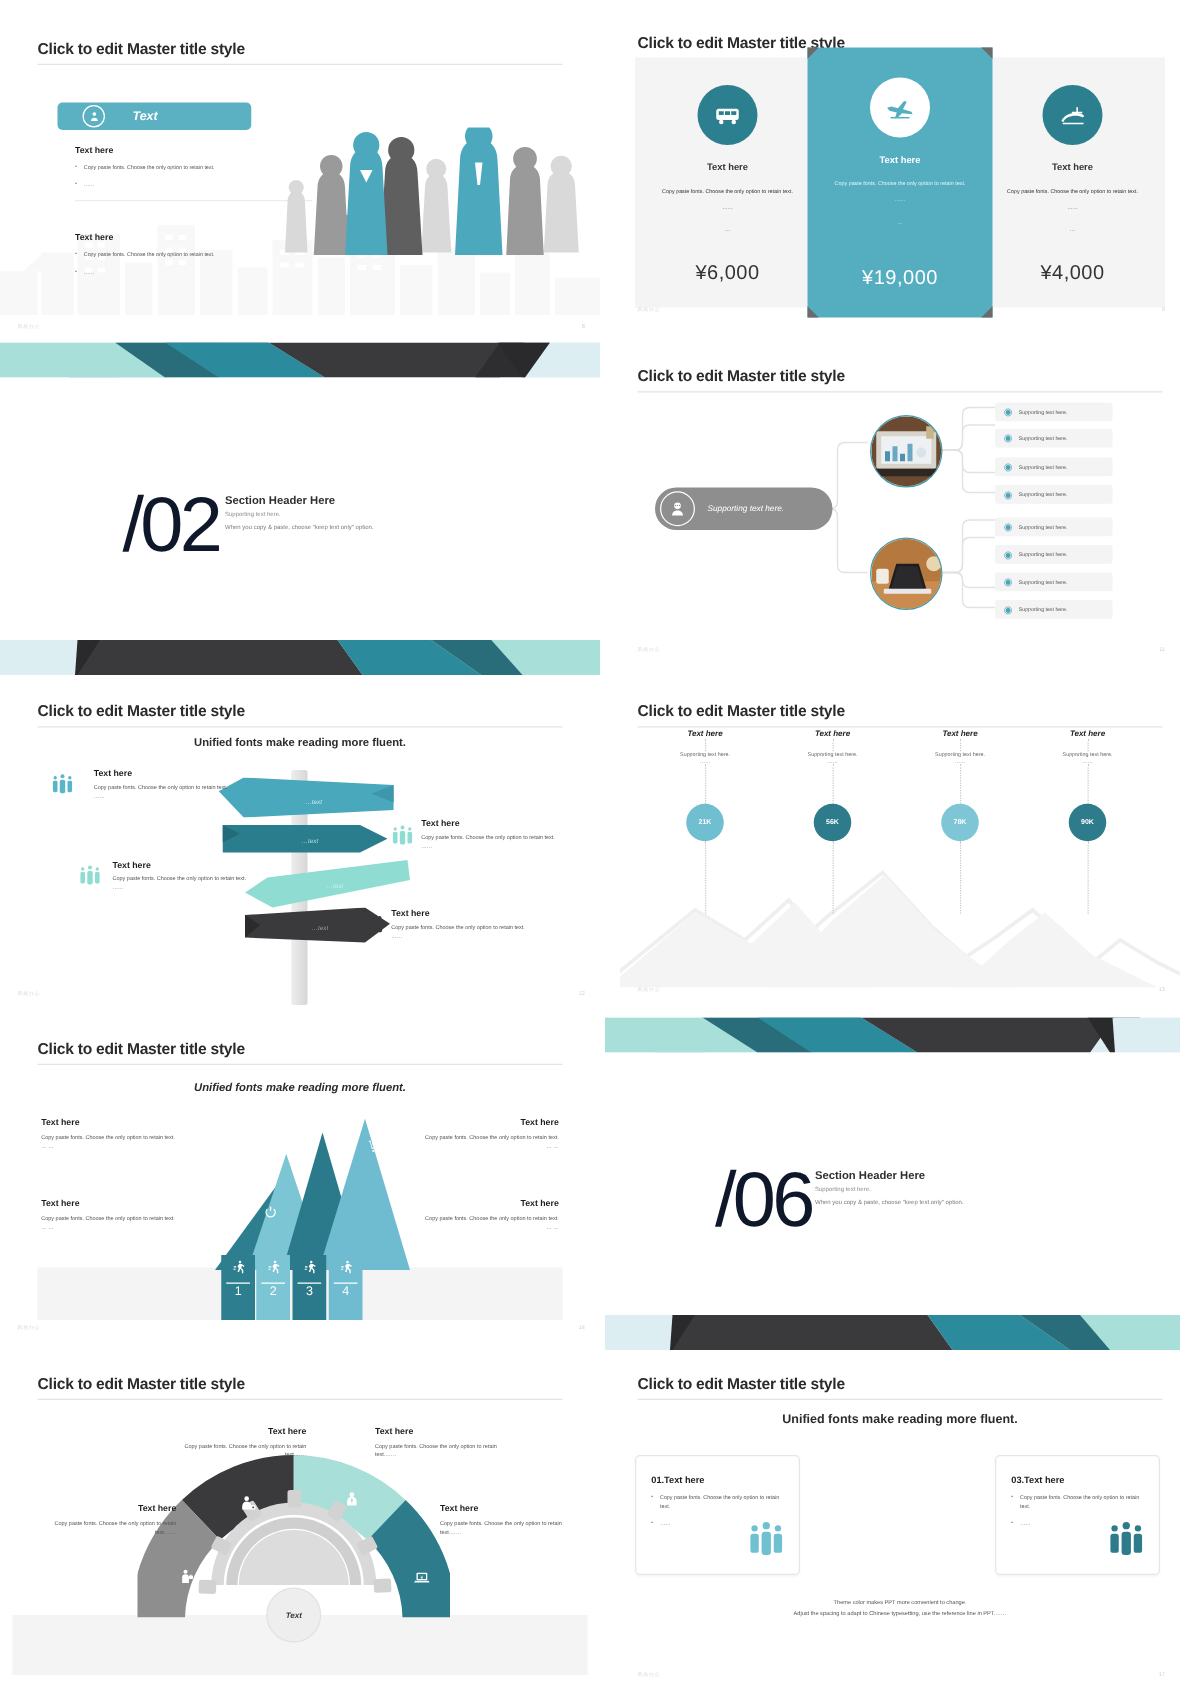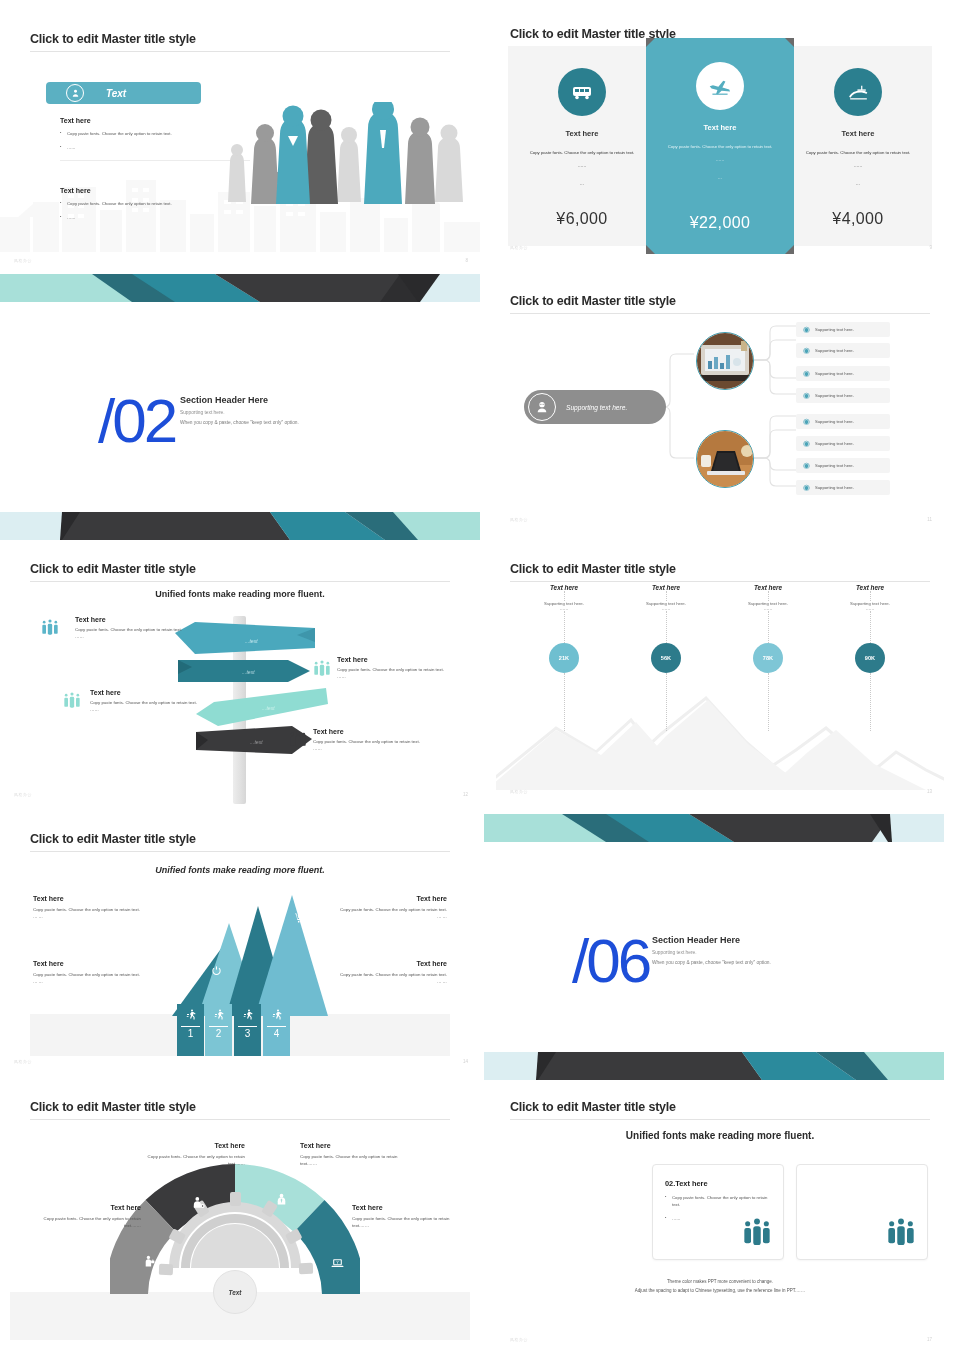--- a/index.html
+++ b/index.html
@@ -67,21 +67,21 @@
     margin:0 auto; display:flex;align-items:center;justify-content:center;
   }
   .pcard.mid .picon{ background:#fff; }
   .p-title{ font-size:7.5px; font-weight:bold; margin-top:13px; }
   .p-desc{ font-size:4.3px; line-height:1.65; margin-top:11px; padding:0 14px; }
   .p-dots{ font-size:4.3px; margin-top:7px; }
   .p-price{ font-size:16px; letter-spacing:.4px; }
 
   
   .sec-num{
-    position:absolute; font-size:62px; color:#1d4ed8; font-weight:300;
+    position:absolute; font-size:62px; color:#0f172a; font-weight:300;
     letter-spacing:-3px; line-height:1;
   }
   .sec-head{ font-size:9px; font-weight:bold; color:#2f2f2f; }
   .sec-sub{ font-size:4.8px; color:#8d8d8d; margin-top:5px; }
   .sec-sub2{ font-size:4.8px; color:#7a7a7a; margin-top:5px; }
 
   
   .root-pill{
     position:absolute; width:142px; height:34px; border-radius:17px;
     background:#8e8e8e; display:flex; align-items:center;
@@ -297,21 +297,21 @@
     <div class="picon" style="margin-top:24px;">
       <svg width="26" height="26" viewBox="0 0 24 24" fill="#55aec0">
             <path d="M2.5 12.2l3-1 5 1.4 4.5-5.4 2 .6-2.8 5.5 6.3 1.9.8 1.8-7.8-.7-3.5 3.4-1.6-.4 1.2-3.6-5.4-1.3z"></path>
             <rect x="5" y="19" width="14" height="1.1"></rect>
           </svg>
     </div>
     <div class="p-title">Text here</div>
     <div class="p-desc" style="color:#e4f4f7;">Copy paste fonts. Choose the only option to retain text.</div>
     <div class="p-dots" style="color:#e4f4f7;">……</div>
     <div class="p-dots" style="margin-top:13px;color:#e4f4f7;">…</div>
-    <div class="p-price" style="position:absolute;bottom:22px;width:100%;">¥22,000</div>
+    <div class="p-price" style="position:absolute;bottom:22px;width:100%;">¥19,000</div>
   </div>
 
   <div class="pcard" style="left:288px;top:22px;width:148px;height:200px;">
     <div class="picon" style="margin-top:22px;">
       <svg width="25" height="25" viewBox="0 0 24 24" fill="#fff">
             <path d="M3 16c2-4 6-6 11-6 3 0 5 .8 6.5 2l-1 1.4C18 12.5 16 12 13.5 12 9.5 12 6 13.6 4.3 17z"></path>
             <path d="M11 9h8v1.3h-8z"></path>
             <rect x="14.5" y="5.5" width="1.2" height="4"></rect>
             <path d="M4 17.5h16v1.2H4z"></path>
           </svg>
@@ -862,54 +862,61 @@
   </div>
 </div>
 
 <div class="slide" style="left:496px;top:1092px;width:448px;height:260px;">
   <div style="position:absolute;left:14px;top:8px;width:420px;">
     <div class="slide-title">Click to edit Master title style</div>
     <div class="title-rule"></div>
   </div>
   <div class="subtitle-center" style="position:absolute;left:14px;top:38px;width:420px;font-size:10px;">Unified fonts make reading more fluent.</div>
 
-
-  <div class="ccard" style="left:156px;top:72px;width:132px;height:96px;">
+  <div class="ccard" style="left:12px;top:72px;width:132px;height:96px;">
     <div style="padding:14px 12px 0 12px;">
-      <h4>02.Text here</h4>
+      <h4>01.Text here</h4>
+      <ul class="bl">
+        <li>Copy paste fonts. Choose the only option to retain text.</li>
+        <li>……</li>
+      </ul>
+    </div>
+    <div style="position:absolute;right:10px;bottom:6px;">
+      <svg width="32" height="32" viewBox="0 0 24 24" fill="#6fc0d1">
+            <circle cx="5" cy="5" r="1.9"></circle>
+            <circle cx="12" cy="3.4" r="2.2"></circle>
+            <circle cx="19" cy="5" r="1.9"></circle>
+            <rect x="2.5" y="8.2" width="5" height="11.5" rx="1.6"></rect>
+            <rect x="9.2" y="7" width="5.6" height="14" rx="1.9"></rect>
+            <rect x="16.5" y="8.2" width="5" height="11.5" rx="1.6"></rect>
+          </svg>
+    </div>
+  </div>
+
+
+  <div class="ccard" style="left:300px;top:72px;width:132px;height:96px;">
+    <div style="padding:14px 12px 0 12px;">
+      <h4>03.Text here</h4>
       <ul class="bl">
         <li>Copy paste fonts. Choose the only option to retain text.</li>
         <li>……</li>
       </ul>
     </div>
     <div style="position:absolute;right:10px;bottom:6px;">
       <svg width="32" height="32" viewBox="0 0 24 24" fill="#2d7b8b">
             <circle cx="5" cy="5" r="1.9"></circle>
             <circle cx="12" cy="3.4" r="2.2"></circle>
             <circle cx="19" cy="5" r="1.9"></circle>
             <rect x="2.5" y="8.2" width="5" height="11.5" rx="1.6"></rect>
             <rect x="9.2" y="7" width="5.6" height="14" rx="1.9"></rect>
             <rect x="16.5" y="8.2" width="5" height="11.5" rx="1.6"></rect>
           </svg>
     </div>
   </div>
 
-  <div class="ccard" style="left:300px;top:72px;width:132px;height:96px;">
-    <div style="position:absolute;right:10px;bottom:6px;">
-      <svg width="32" height="32" viewBox="0 0 24 24" fill="#2d7b8b">
-            <circle cx="5" cy="5" r="1.9"></circle>
-            <circle cx="12" cy="3.4" r="2.2"></circle>
-            <circle cx="19" cy="5" r="1.9"></circle>
-            <rect x="2.5" y="8.2" width="5" height="11.5" rx="1.6"></rect>
-            <rect x="9.2" y="7" width="5.6" height="14" rx="1.9"></rect>
-            <rect x="16.5" y="8.2" width="5" height="11.5" rx="1.6"></rect>
-          </svg>
-    </div>
-  </div>
-
   <div class="note" style="position:absolute;left:14px;top:186px;width:420px;">
     <div>Theme color makes PPT more convenient to change.</div>
     <div>Adjust the spacing to adapt to Chinese typesetting, use the reference line in PPT.……</div>
   </div>
 
   <div class="footer-mark" style="left:14px;bottom:10px;">风格办公</div>
   <div class="page-no" style="right:12px;bottom:10px;">17</div>
 </div>
 
 </div>

